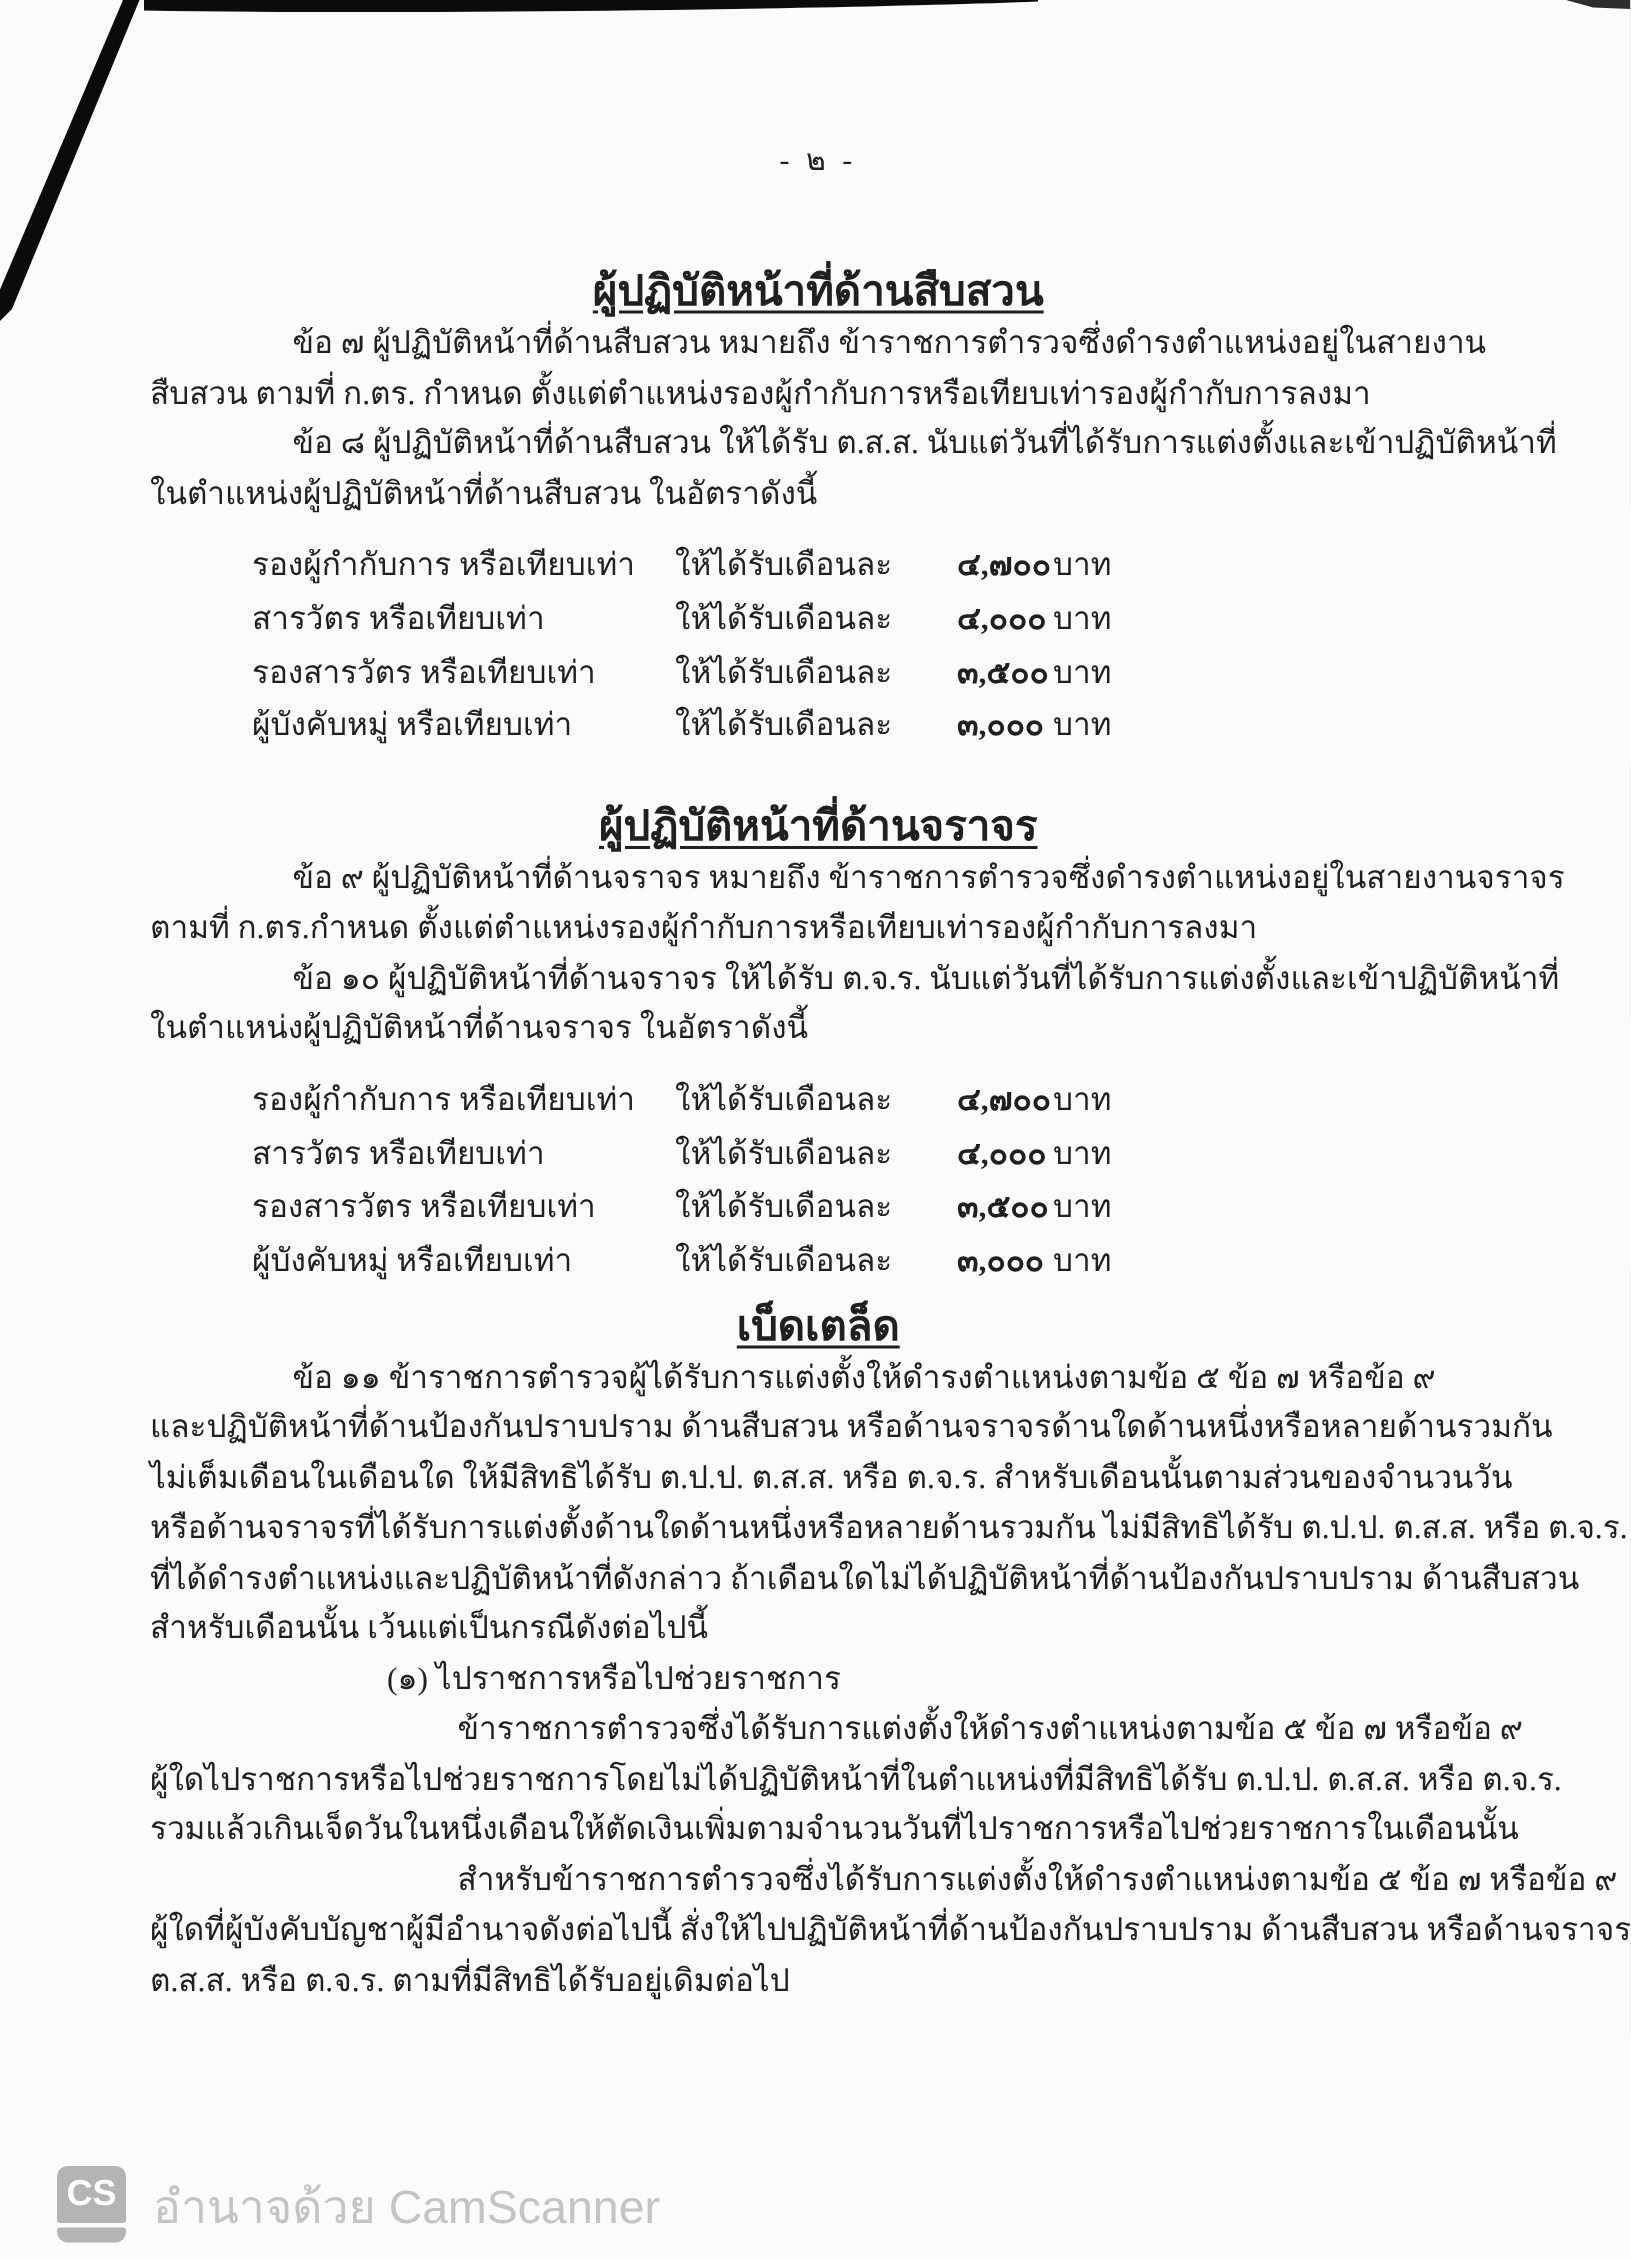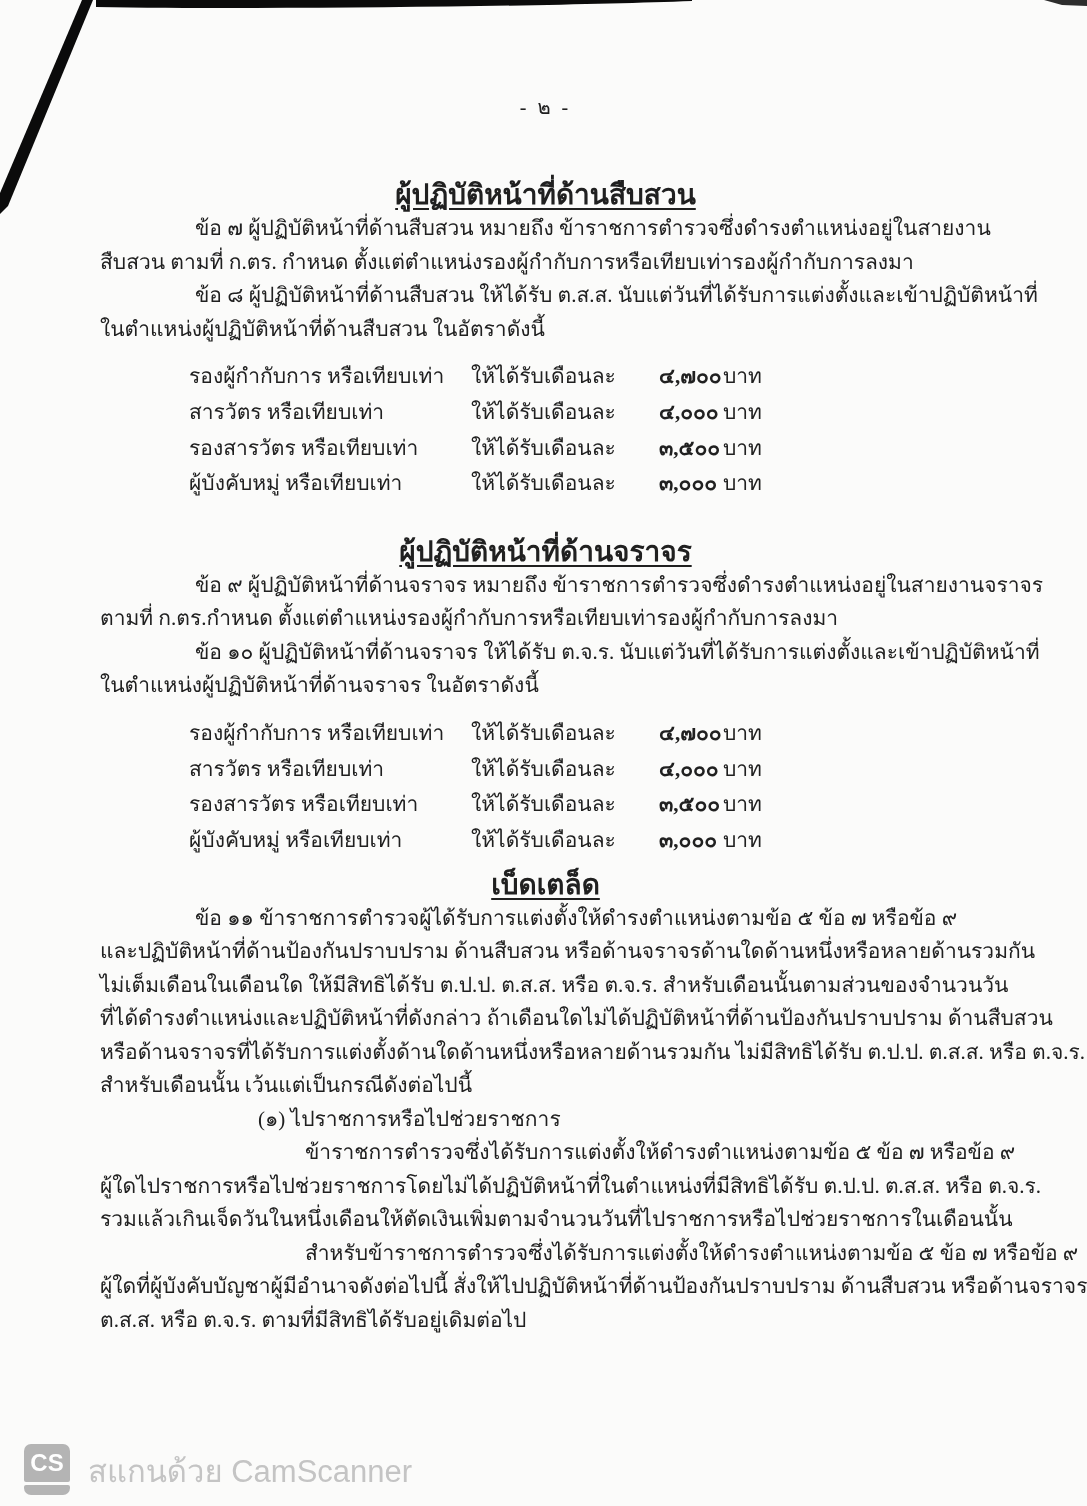--- a/index.html
+++ b/index.html
@@ -13,28 +13,28 @@
   .page-number{text-align:center;font-size:20px;line-height:30px;letter-spacing:3px;}
   .sec-heading{text-align:center;font-weight:700;font-size:28px;line-height:34px;}
   .sec-heading span{text-decoration:underline;text-underline-offset:4px;}
   .h1m{margin-top:56px;}
   .h2m{margin-top:34px;}
   .h3m{margin-top:8px;}
   .line{line-height:33.5px;font-size:21px;white-space:nowrap;}
   .p-indent{padding-left:95px;}
   .p-indent-mid{padding-left:158px;}
   .p-indent-deep{padding-left:205px;}
-  .rtable{margin:12px 0 10px 89px;}
+  .rtable{margin:12px 0 10px 68px;}
   .trow{display:flex;align-items:center;height:35.7px;font-size:21px;}
   .trow .rank{width:282px;}
   .trow .tlabel{width:188px;}
   .trow .amount{width:46px;text-align:left;font-weight:bold;}
   .trow .unit{margin-left:18px;}
   .footer{
-    position:absolute;left:24px;bottom:8px;display:flex;align-items:center;gap:18px;
+    position:absolute;left:38px;bottom:8px;display:flex;align-items:center;gap:18px;
   }
   .cs-badge{width:46px;height:54px;display:flex;flex-direction:column;}
   .cs-badge .cs-top{
     height:38px;background:#b4b4b4;border-radius:7px 7px 2px 2px;
     display:flex;align-items:center;justify-content:center;
     color:#ffffff;font-family:"Liberation Sans","DejaVu Sans",sans-serif;
     font-weight:700;font-size:24px;letter-spacing:0px;
   }
   .cs-badge .cs-bottom{
     height:10px;margin-top:3px;background:#b4b4b4;border-radius:2px 2px 7px 7px;
@@ -122,34 +122,34 @@
         <span class="tlabel">ให้ได้รับเดือนละ</span>
         <span class="amount">๓,๐๐๐</span>
         <span class="unit">บาท</span>
       </div>
     </div>
 
     <div class="sec-heading h3m"><span>เบ็ดเตล็ด</span></div>
     <div class="line p-indent">ข้อ ๑๑  ข้าราชการตำรวจผู้ได้รับการแต่งตั้งให้ดำรงตำแหน่งตามข้อ ๕ ข้อ ๗ หรือข้อ ๙</div>
     <div class="line">และปฏิบัติหน้าที่ด้านป้องกันปราบปราม ด้านสืบสวน หรือด้านจราจรด้านใดด้านหนึ่งหรือหลายด้านรวมกัน</div>
     <div class="line">ไม่เต็มเดือนในเดือนใด ให้มีสิทธิได้รับ ต.ป.ป. ต.ส.ส. หรือ ต.จ.ร. สำหรับเดือนนั้นตามส่วนของจำนวนวัน</div>
+    <div class="line">หรือด้านจราจรที่ได้รับการแต่งตั้งด้านใดด้านหนึ่งหรือหลายด้านรวมกัน ไม่มีสิทธิได้รับ ต.ป.ป. ต.ส.ส. หรือ ต.จ.ร.</div>
     <div class="line">ที่ได้ดำรงตำแหน่งและปฏิบัติหน้าที่ดังกล่าว ถ้าเดือนใดไม่ได้ปฏิบัติหน้าที่ด้านป้องกันปราบปราม ด้านสืบสวน</div>
-    <div class="line">หรือด้านจราจรที่ได้รับการแต่งตั้งด้านใดด้านหนึ่งหรือหลายด้านรวมกัน ไม่มีสิทธิได้รับ ต.ป.ป. ต.ส.ส. หรือ ต.จ.ร.</div>
     <div class="line">สำหรับเดือนนั้น เว้นแต่เป็นกรณีดังต่อไปนี้</div>
     <div class="line p-indent-mid">(๑) ไปราชการหรือไปช่วยราชการ</div>
     <div class="line p-indent-deep">ข้าราชการตำรวจซึ่งได้รับการแต่งตั้งให้ดำรงตำแหน่งตามข้อ ๕ ข้อ ๗ หรือข้อ ๙</div>
     <div class="line">ผู้ใดไปราชการหรือไปช่วยราชการโดยไม่ได้ปฏิบัติหน้าที่ในตำแหน่งที่มีสิทธิได้รับ ต.ป.ป. ต.ส.ส. หรือ ต.จ.ร.</div>
     <div class="line">รวมแล้วเกินเจ็ดวันในหนึ่งเดือนให้ตัดเงินเพิ่มตามจำนวนวันที่ไปราชการหรือไปช่วยราชการในเดือนนั้น</div>
     <div class="line p-indent-deep">สำหรับข้าราชการตำรวจซึ่งได้รับการแต่งตั้งให้ดำรงตำแหน่งตามข้อ ๕ ข้อ ๗ หรือข้อ ๙</div>
     <div class="line">ผู้ใดที่ผู้บังคับบัญชาผู้มีอำนาจดังต่อไปนี้ สั่งให้ไปปฏิบัติหน้าที่ด้านป้องกันปราบปราม ด้านสืบสวน หรือด้านจราจร</div>
     <div class="line">ต.ส.ส. หรือ ต.จ.ร. ตามที่มีสิทธิได้รับอยู่เดิมต่อไป</div>
 
   </div>
 
   <div class="footer">
     <div class="cs-badge">
       <div class="cs-top">CS</div>
       <div class="cs-bottom"></div>
     </div>
-    <div class="scan-label">สแกนด้วย CamScanner</div>
+    <div class="scan-label">อำนาจด้วย CamScanner</div>
   </div>
 
 </div>
 
 </body></html>

